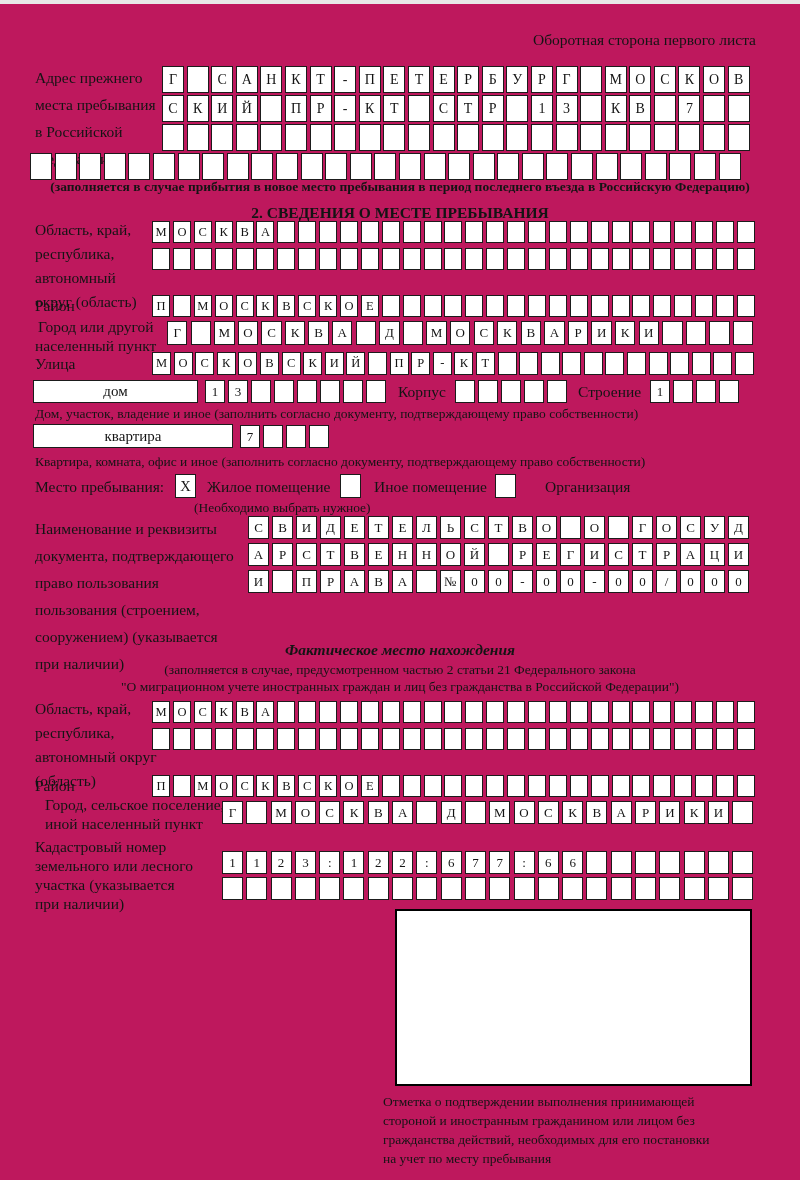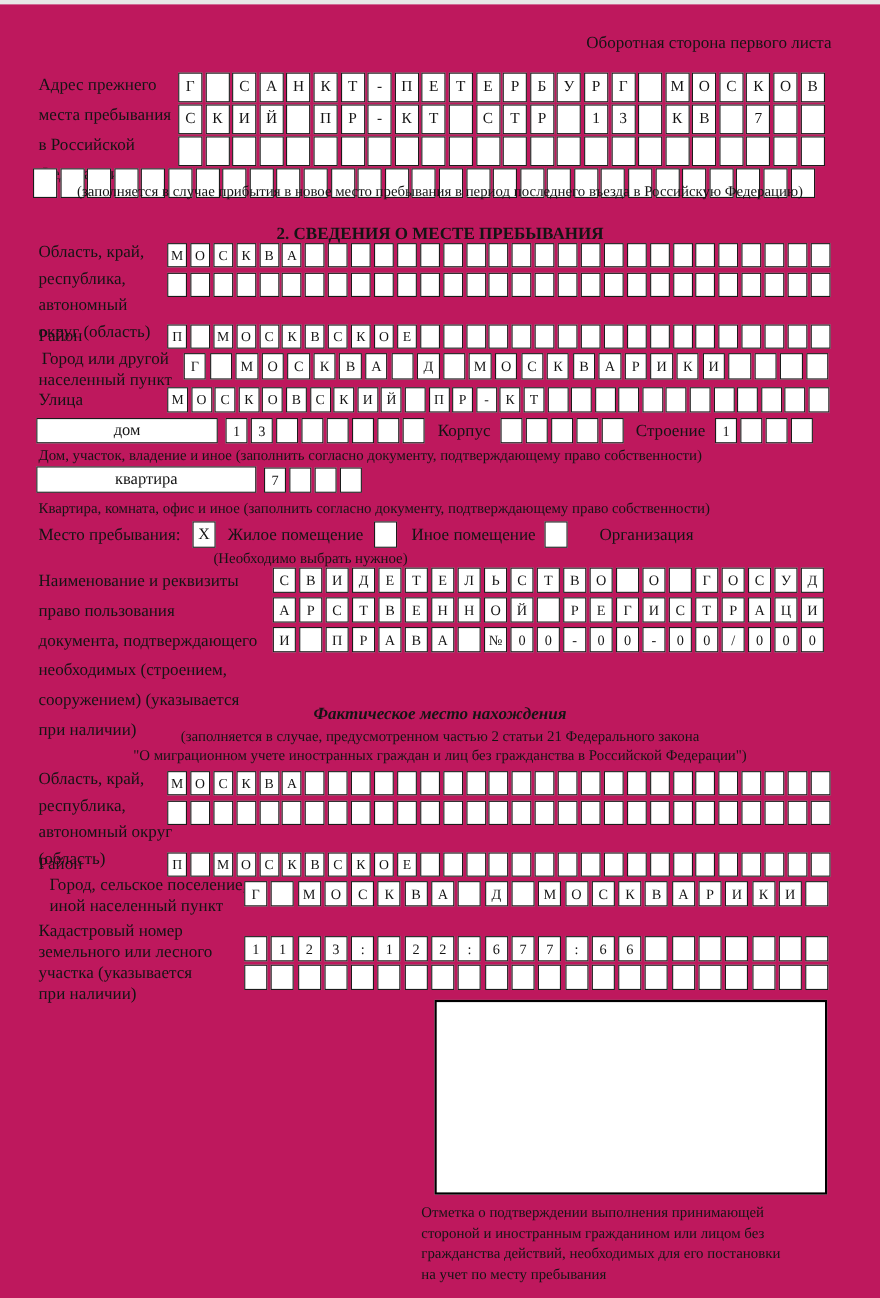--- a/index.html
+++ b/index.html
@@ -156,21 +156,21 @@
       <span class="cell"></span>
       <span class="cell"></span>
       <span class="cell"></span>
       <span class="cell"></span>
       <span class="cell"></span>
       <span class="cell"></span>
       <span class="cell"></span>
       <span class="cell"></span>
       <span class="cell"></span>
     </div>
-  <div class="abs caption center" style="top:162px;">(заполняется в случае прибытия в новое место пребывания в период последнего въезда в Российскую Федерацию)</div>
+  <div class="abs caption center" style="top:175px;font-weight:bold;">(заполняется в случае прибытия в новое место пребывания в период последнего въезда в Российскую Федерацию)</div>
 
   <div class="abs lbl bold center" style="top:195px;">2. СВЕДЕНИЯ О МЕСТЕ ПРЕБЫВАНИЯ</div>
 
   <div class="abs lbl mid" style="left:35px;top:214px;">
     <div>Область, край,</div>
     <div>республика,</div>
     <div>автономный</div>
     <div>округ (область)</div>
   </div>
   <div class="abs cells cells-sm" style="left:152px;top:217px;">
@@ -374,23 +374,23 @@
   <div class="abs checkbox" style="left:175px;top:470px;">X</div>
   <div class="abs lbl" style="left:207px;top:469px;">Жилое помещение</div>
   <div class="abs checkbox" style="left:340px;top:470px;"></div>
   <div class="abs lbl" style="left:374px;top:469px;">Иное помещение</div>
   <div class="abs checkbox" style="left:495px;top:470px;"></div>
   <div class="abs lbl" style="left:545px;top:469px;">Организация</div>
   <div class="abs caption" style="left:194px;top:496px;">(Необходимо выбрать нужное)</div>
 
   <div class="abs lbl" style="left:35px;top:511px;">
     <div>Наименование и реквизиты</div>
+    <div>документа, подтверждающего</div>
     <div>право пользования</div>
-    <div>документа, подтверждающего</div>
-    <div>необходимых (строением,</div>
+    <div>пользования (строением,</div>
     <div>сооружением) (указывается</div>
     <div>при наличии)</div>
   </div>
   <div class="abs cells cells-doc" style="left:248px;top:512px;">
       <span class="cell">С</span>
       <span class="cell">В</span>
       <span class="cell">И</span>
       <span class="cell">Д</span>
       <span class="cell">Е</span>
       <span class="cell">Т</span>

